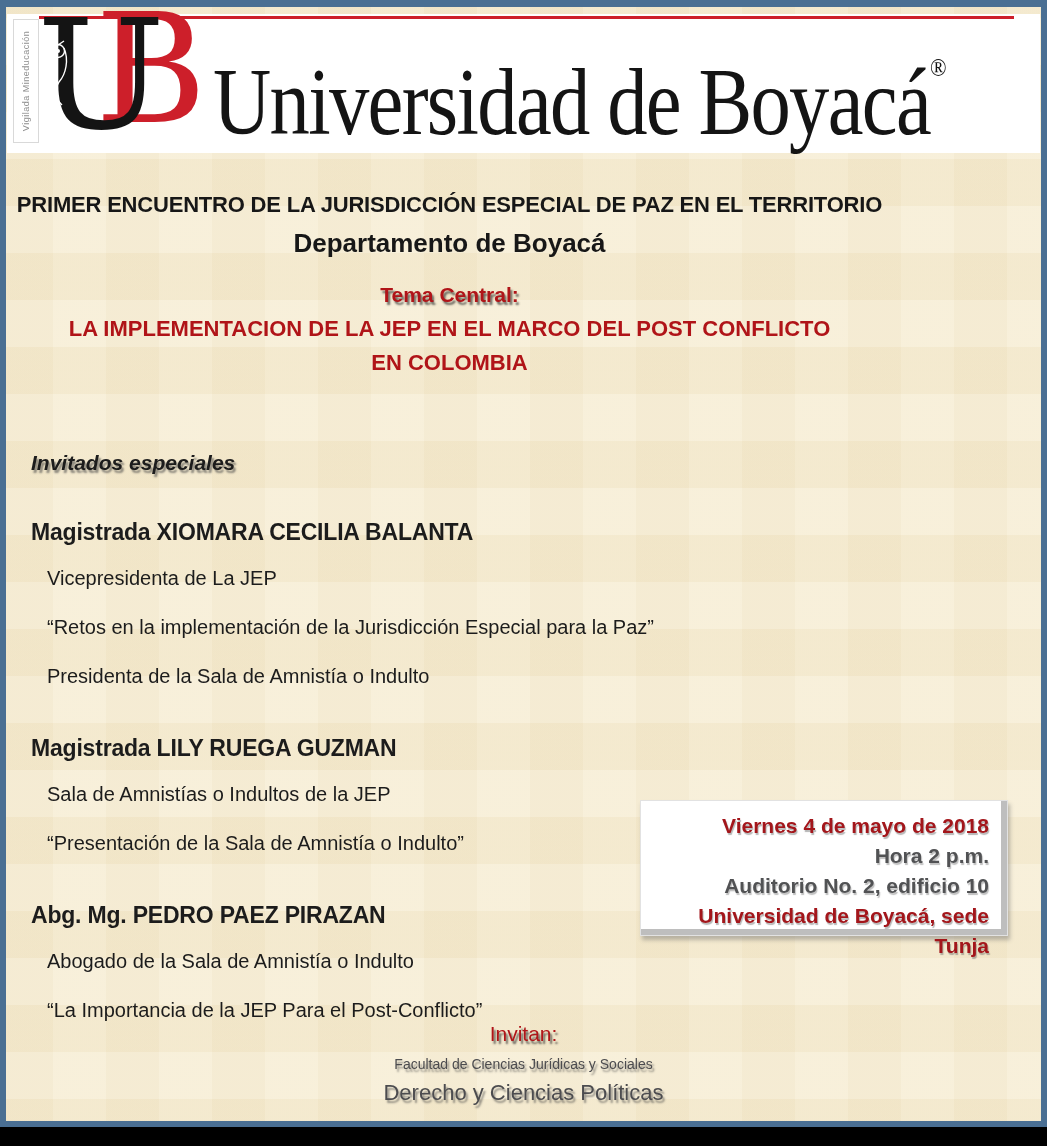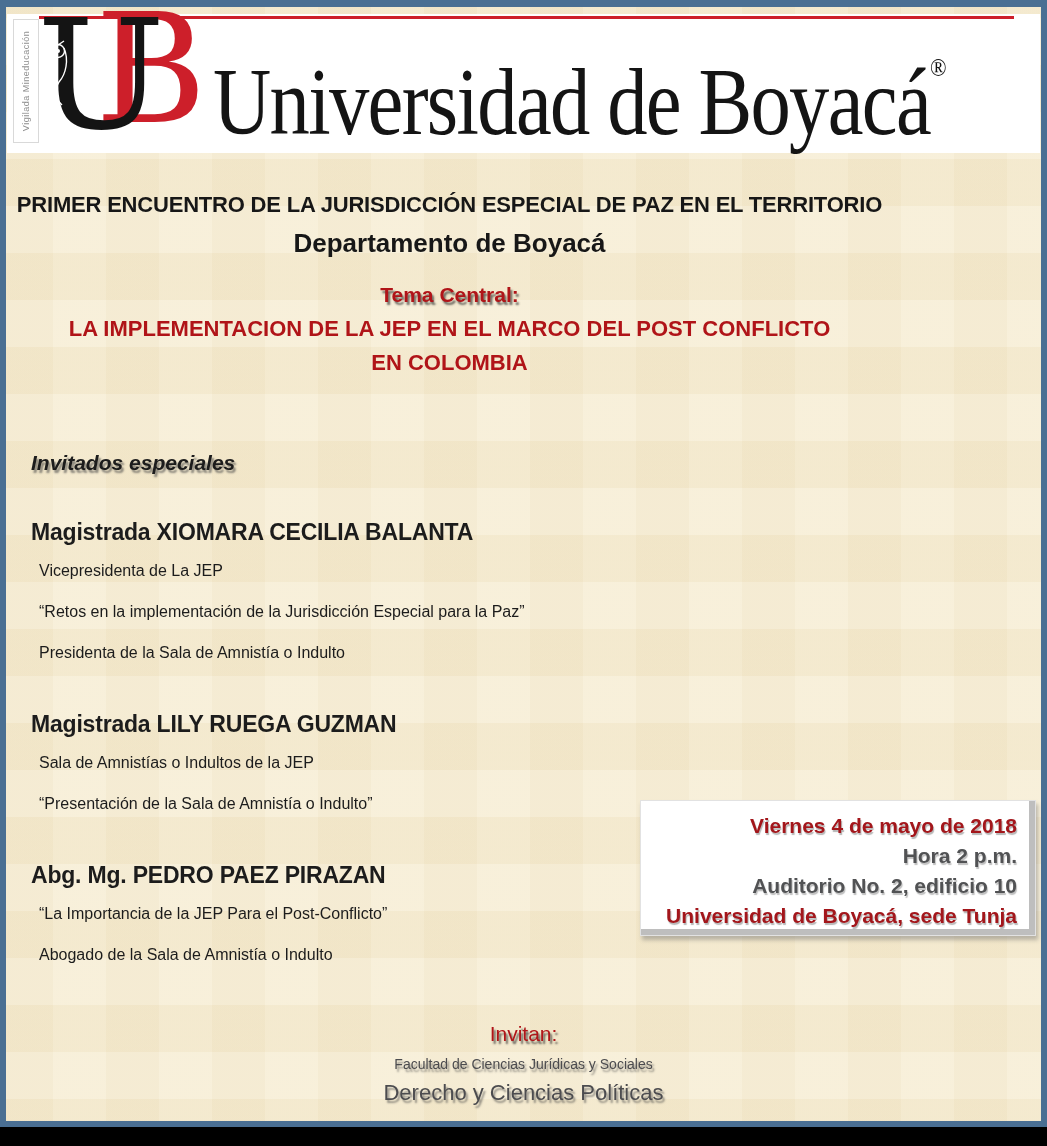--- a/index.html
+++ b/index.html
@@ -39,24 +39,24 @@
   .tema{font-size:21px;font-weight:bold;color:#b01418;margin-top:24px;text-shadow:2px 3px 2px rgba(40,40,40,.65);}
   .temaline{font-size:22px;font-weight:bold;color:#b01418;margin-top:9px;}
   .temaline2{margin-top:8px;}
 
   
   .speakers{position:absolute;left:31px;top:451px;width:760px;color:#1c1c1c;}
   .section-title{font-size:21px;font-weight:bold;font-style:italic;margin:0 0 44px 0;
     text-shadow:2px 3px 2px rgba(70,70,70,.6);}
   .speaker{margin-bottom:42px;}
   .speaker h3{font-size:23px;font-weight:bold;margin:0 0 7px 0;letter-spacing:-.2px;}
-  .speaker p{font-size:16px;margin:8px;line-height:33px;white-space:nowrap;}
+  .speaker p{font-size:20px;margin:16px;line-height:33px;white-space:nowrap;}
 
   
-  .event-box{position:absolute;left:640px;top:800px;width:396px;height:136px;background:#fff;
+  .event-box{position:absolute;left:640px;top:800px;width:368px;height:136px;background:#fff;
     box-sizing:border-box;padding:10px 18px 0 0;text-align:right;font-weight:bold;
     font-size:21px;line-height:30px;
     box-shadow:inset -6px -6px 0 rgba(125,125,125,.5), 2px 4px 4px rgba(110,110,110,.45);
     border:1px solid #e2e2e2;}
   .event-red{color:#a3161b;text-shadow:1px 2px 1px rgba(90,90,90,.45);}
   .event-dark{color:#515254;text-shadow:1px 2px 1px rgba(110,110,110,.45);}
 
   
   .footer{position:absolute;left:7px;top:1022px;width:1033px;text-align:center;font-weight:normal;}
   .invitan{font-size:21px;color:#b01418;text-shadow:2px 3px 2px rgba(40,40,40,.7);}
@@ -110,22 +110,22 @@
     </div>
 
     <div class="speaker">
       <h3>Magistrada LILY RUEGA GUZMAN</h3>
       <p>Sala de Amnistías o Indultos de la JEP</p>
       <p>“Presentación de la Sala de Amnistía o Indulto”</p>
     </div>
 
     <div class="speaker">
       <h3>Abg. Mg. PEDRO PAEZ PIRAZAN</h3>
+      <p>Abogado de la Sala de Amnistía o Indulto</p>
       <p>“La Importancia de la JEP Para el Post-Conflicto”</p>
-      <p>Abogado de la Sala de Amnistía o Indulto</p>
     </div>
   </div>
 
   <div class="event-box">
     <div class="event-red">Viernes 4 de mayo de 2018</div>
     <div class="event-dark">Hora 2 p.m.</div>
     <div class="event-dark">Auditorio No. 2, edificio 10</div>
     <div class="event-red">Universidad de Boyacá, sede Tunja</div>
   </div>
 

